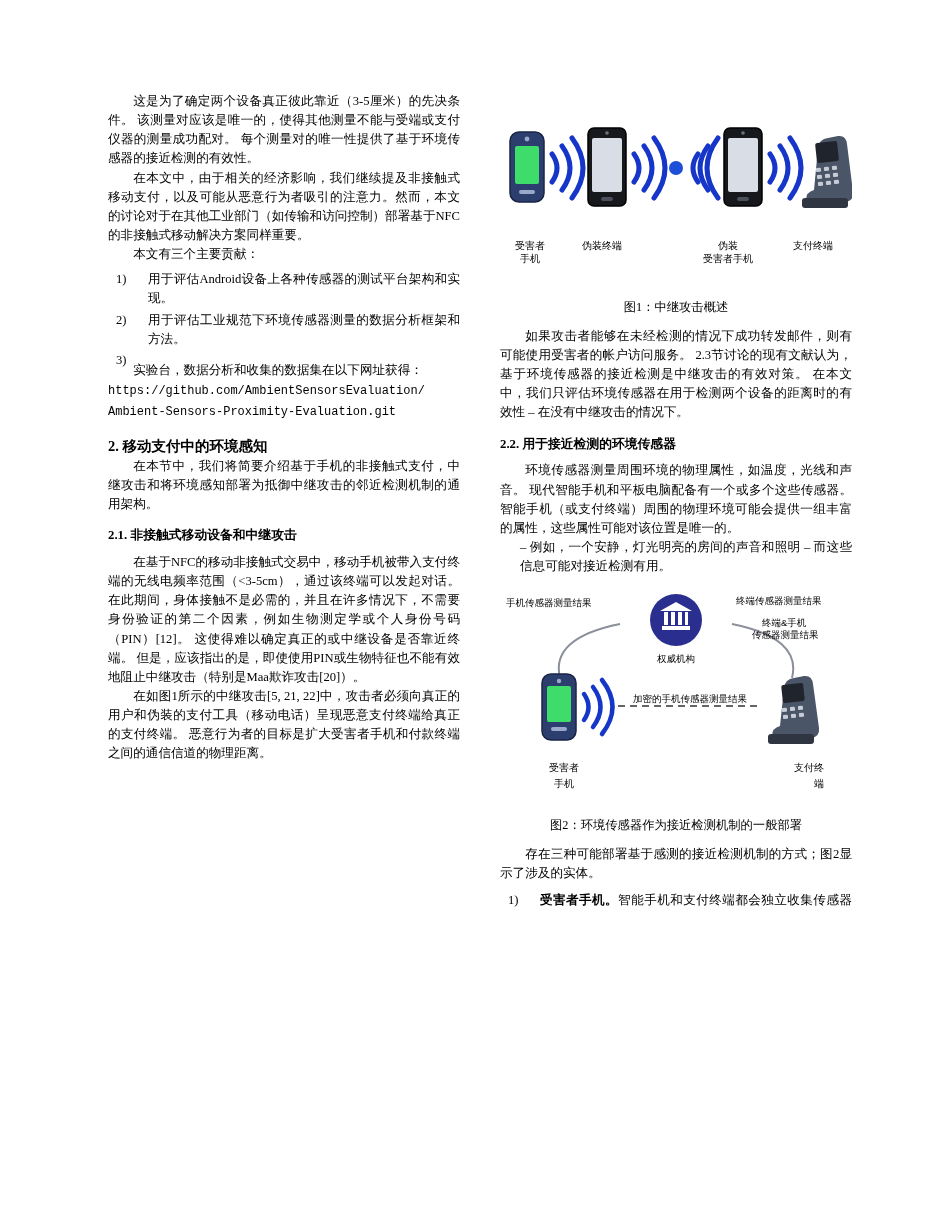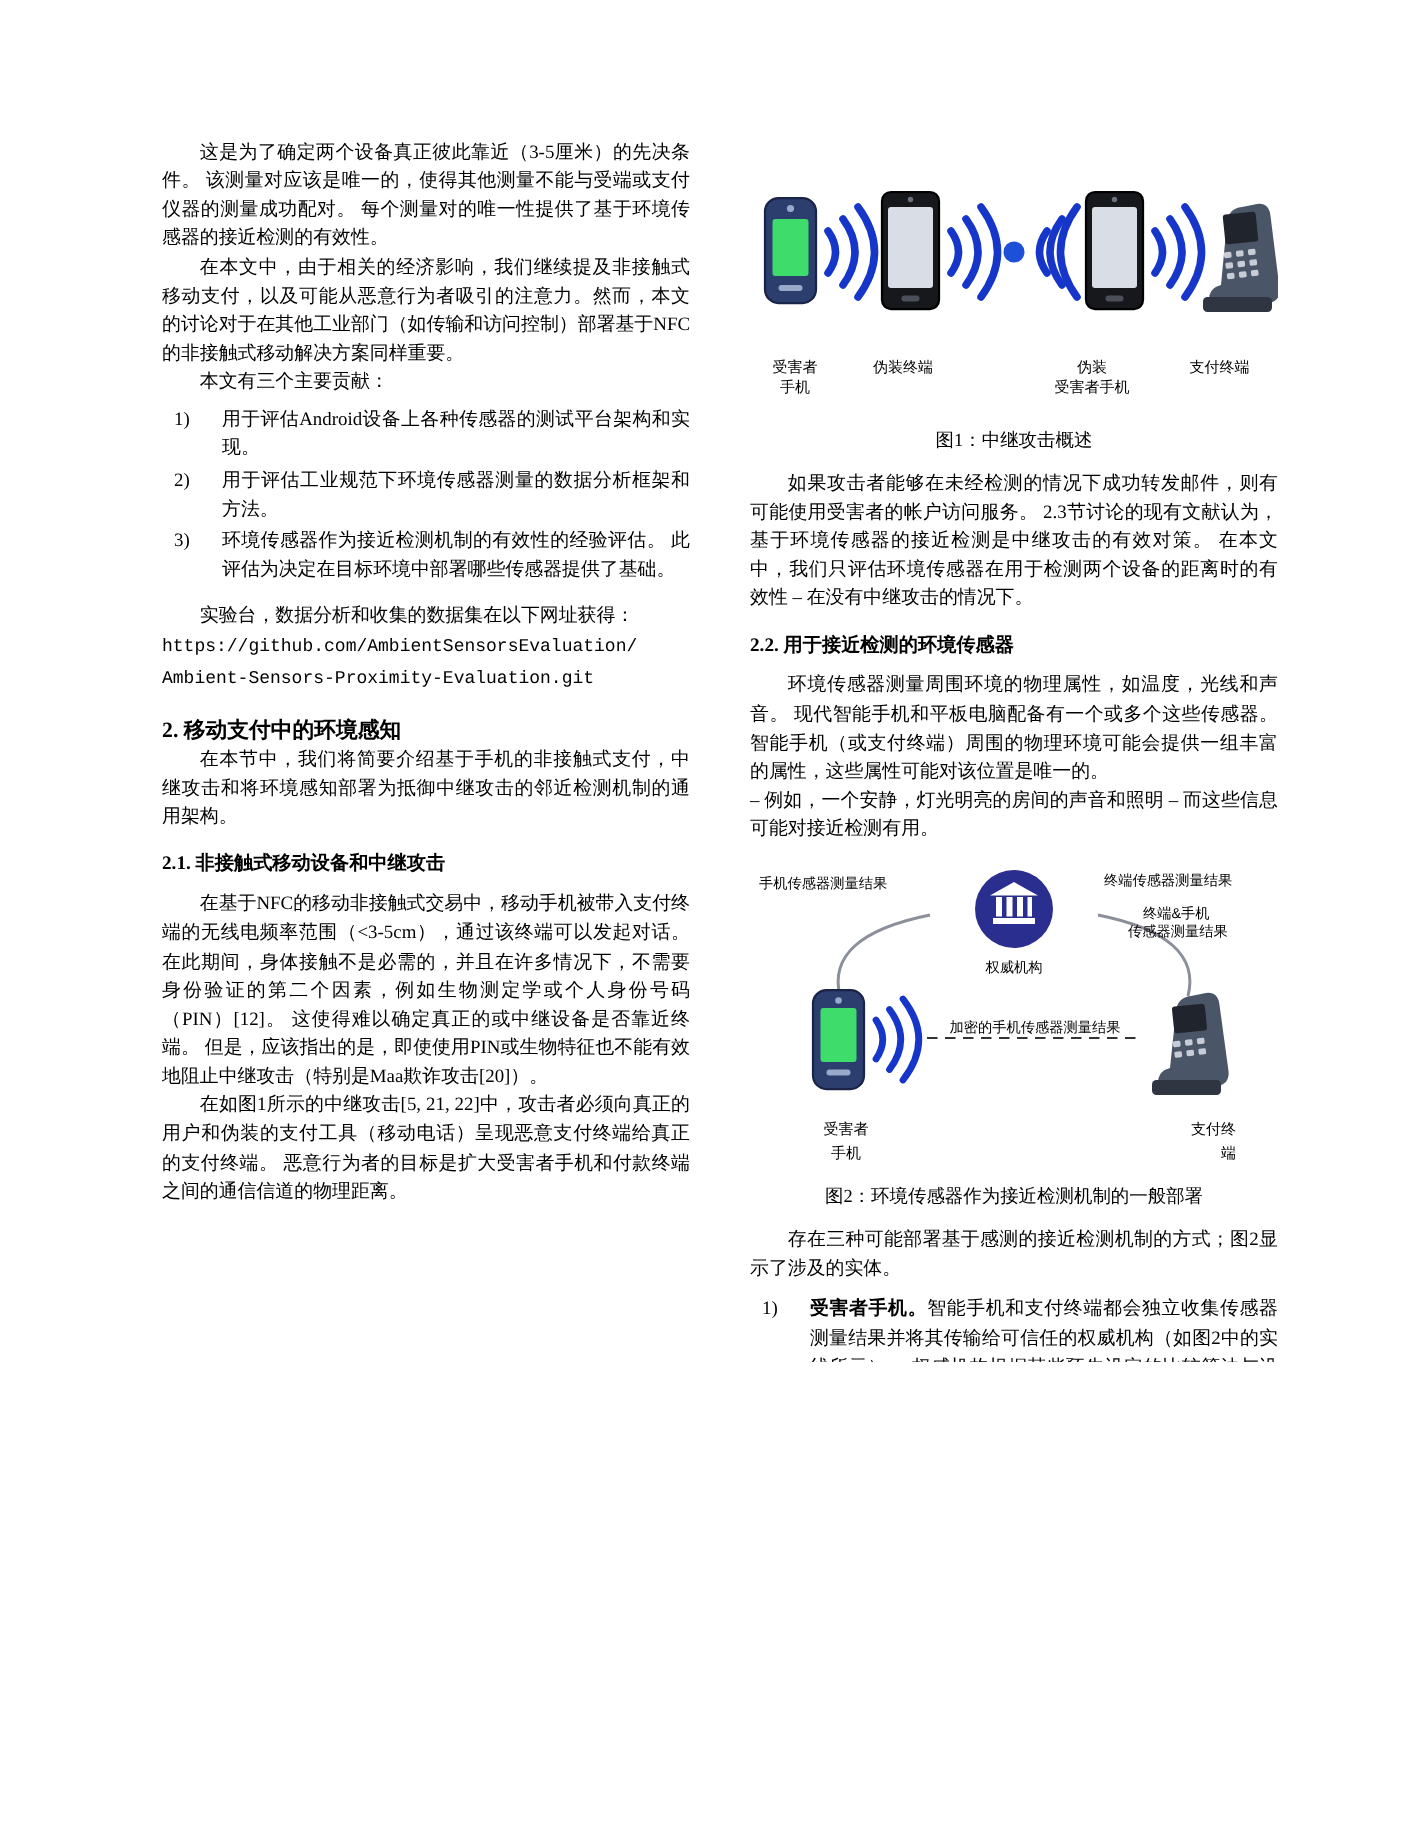--- a/index.html
+++ b/index.html
@@ -33,21 +33,21 @@
   .col {
     width: 352px;
     font-size: 12.6px;
     line-height: 1.52;
     text-align: justify;
   }
   p {
     margin: 0 0 0 0;
     text-indent: 2em;
   }
-  p.noindent { text-indent: 0; }
+  p.noindent { text-indent: 0; margin-left: 20px; }
   .gap { height: 2px; }
   h2.section {
     font-size: 14.5px;
     font-weight: bold;
     margin: 14px 0 0 0;
     text-indent: 0;
     line-height: 1.4;
   }
   h3.subsection {
     font-size: 12.8px;
@@ -80,21 +80,21 @@
     left: 8px;
     top: 0;
   }
   .fig {
     margin: 10px 0 4px 0;
     text-align: center;
   }
   .figcap {
     text-align: center;
     font-size: 12.3px;
-    margin-top: 10px;
+    margin-top: 24px;
     margin-bottom: 10px;
     text-indent: 0;
   }
   .pagenum {
     position: absolute;
     left: 0;
     right: 0;
     top: 1163px;
     font-size: 10.5px;
   }
@@ -125,21 +125,20 @@
         <li>
           <span class="num">1)</span>
           <span>用于评估Android设备上各种传感器的测试平台架构和实现。</span>
         </li>
         <li>
           <span class="num">2)</span>
           <span>用于评估工业规范下环境传感器测量的数据分析框架和方法。</span>
         </li>
         <li>
           <span class="num">3)</span>
-          <span>环境传感器作为接近检测机制的有效性的经验评估。 此评估为决定在目标环境中部署哪些传感器提供了基础。</span>
         </li>
       </ol>
 
       <div class="gap" style="height:10px"></div>
       <p>实验台，数据分析和收集的数据集在以下网址获得：</p>
 
       <p class="mono">https://github.com/AmbientSensorsEvaluation/</p>
       <p class="mono">Ambient-Sensors-Proximity-Evaluation.git</p>
 
       <h2 class="section">2. 移动支付中的环境感知</h2>

